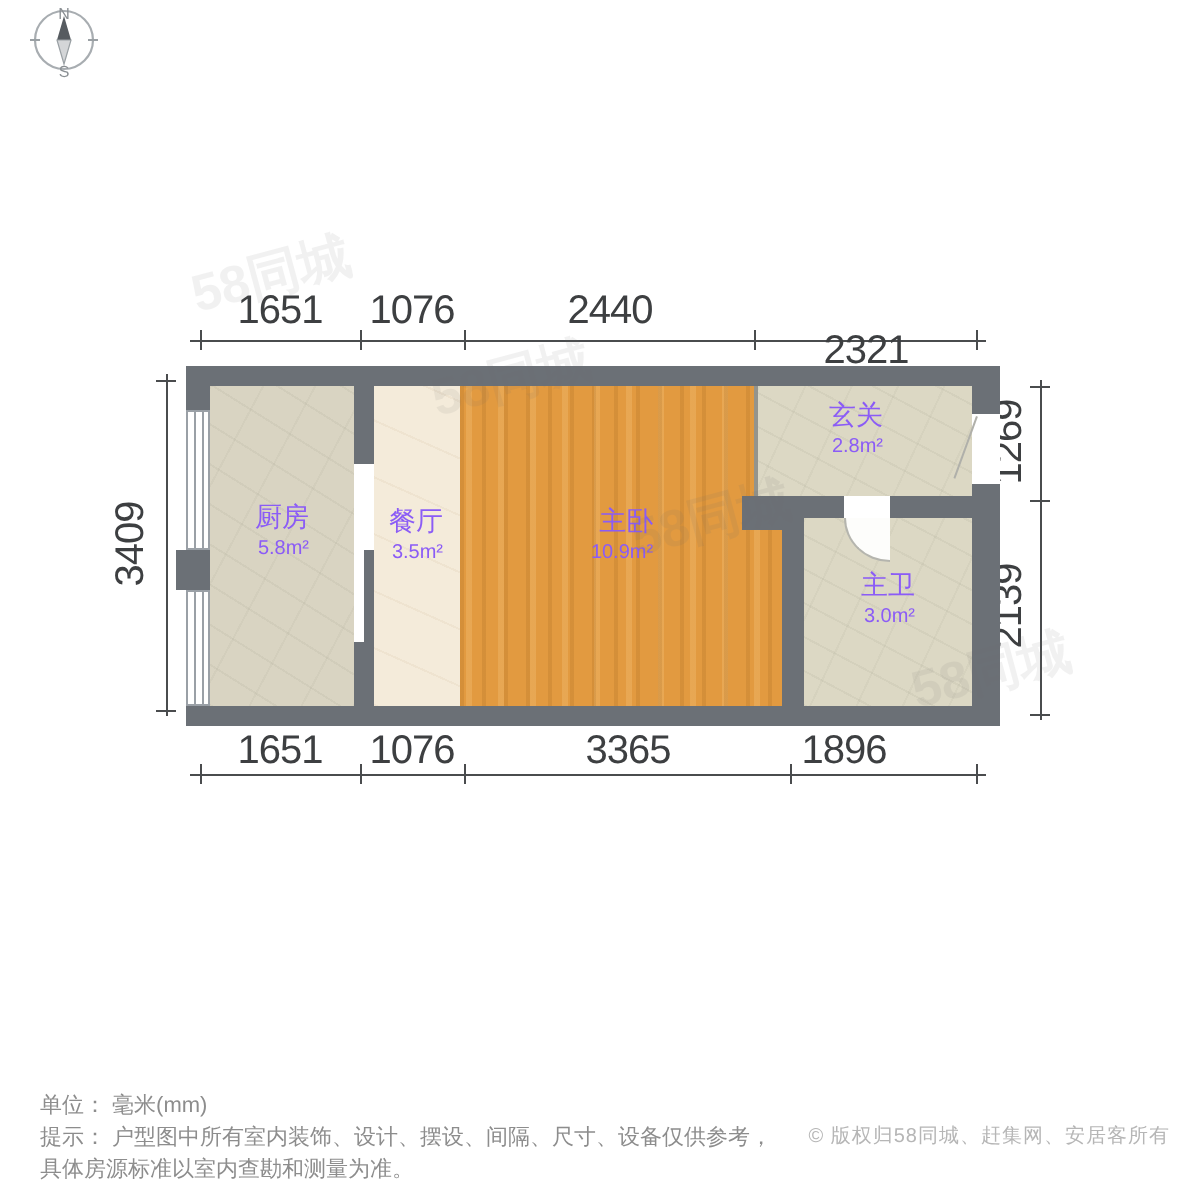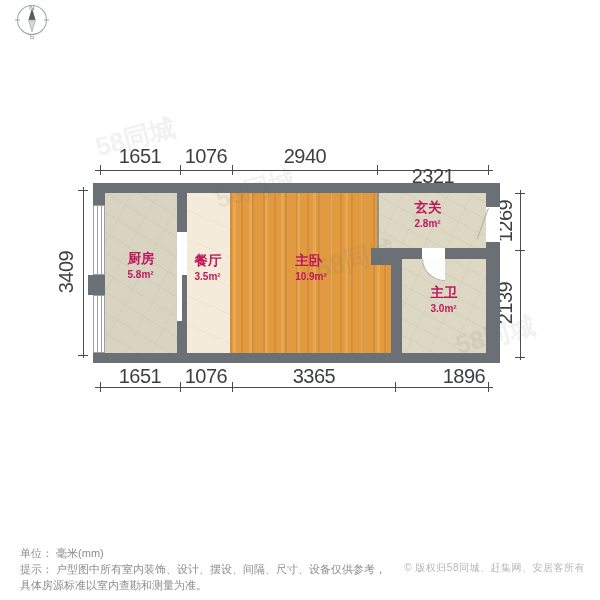--- a/index.html
+++ b/index.html
@@ -25,21 +25,21 @@
   .door-leaf{position:absolute;background:#fdfdfb;border-left:1px solid #b5b5ae;border-bottom:1px solid #b5b5ae;
              border-radius:0 0 0 100%;box-sizing:border-box;}
   .divider{position:absolute;background:#94948c;}
   .dim-text{position:absolute;color:#3d3f41;font-size:20px;letter-spacing:-0.5px;white-space:nowrap;
             transform:translate(-50%,-50%);}
   .dim-text.vert{transform:translate(-50%,-50%) rotate(-90deg);}
   .dimline-h{position:absolute;height:1px;background:#4a4c4e;}
   .dimline-v{position:absolute;width:1px;background:#4a4c4e;}
   .tick-v{position:absolute;width:1px;height:10px;background:#4a4c4e;}
   .tick-h{position:absolute;width:10px;height:1px;background:#4a4c4e;}
-  .room-label{position:absolute;color:#be185d;font-weight:bold;text-align:left;
+  .room-label{position:absolute;color:#8b5cf6;font-weight:normal;text-align:right;
               transform:translateX(-50%);white-space:nowrap;line-height:1.35;}
   .room-name{font-size:13.5px;}
   .room-area{font-size:10px;}
   .watermark{position:absolute;color:#6d6d6d;opacity:0.09;font-size:26px;font-weight:bold;
              transform:rotate(-15deg);white-space:nowrap;pointer-events:none;}
   .footer-text{position:absolute;color:#8d8d8d;font-size:11px;line-height:15.5px;white-space:nowrap;}
   .copyright{position:absolute;color:#b6b6b6;font-size:10px;white-space:nowrap;letter-spacing:0.5px;}
   .entry-diag{position:absolute;width:1px;height:33px;background:#b0b0aa;
               transform:rotate(20deg);transform-origin:top left;}
 </style>
@@ -59,33 +59,33 @@
   </svg>
 
   <div class="dimline-h" style="left:95px;top:170px;width:398px;"></div>
   <div class="tick-v" style="left:100px;top:165px;"></div>
   <div class="tick-v" style="left:180px;top:165px;"></div>
   <div class="tick-v" style="left:232px;top:165px;"></div>
   <div class="tick-v" style="left:377px;top:165px;"></div>
   <div class="tick-v" style="left:488px;top:165px;"></div>
   <div class="dim-text" style="left:140px;top:156px;">1651</div>
   <div class="dim-text" style="left:206px;top:156px;">1076</div>
-  <div class="dim-text" style="left:305px;top:156px;">2940</div>
+  <div class="dim-text" style="left:305px;top:156px;">2440</div>
   <div class="dim-text" style="left:433px;top:156px;margin-top:20px;">2321</div>
 
   <div class="dimline-h" style="left:95px;top:387px;width:398px;"></div>
   <div class="tick-v" style="left:100px;top:382px;"></div>
   <div class="tick-v" style="left:180px;top:382px;"></div>
   <div class="tick-v" style="left:232px;top:382px;"></div>
   <div class="tick-v" style="left:395px;top:382px;"></div>
   <div class="tick-v" style="left:488px;top:382px;"></div>
   <div class="dim-text" style="left:140px;top:376px;">1651</div>
   <div class="dim-text" style="left:206px;top:376px;">1076</div>
   <div class="dim-text" style="left:314px;top:376px;text-align:right;">3365</div>
-  <div class="dim-text" style="left:464px;top:376px;text-align:right;">1896</div>
+  <div class="dim-text" style="left:422px;top:376px;text-align:right;">1896</div>
 
   <div class="dimline-v" style="left:83px;top:187px;height:171px;"></div>
   <div class="tick-h" style="left:78px;top:190px;"></div>
   <div class="tick-h" style="left:78px;top:355px;"></div>
   <div class="dim-text vert" style="left:66px;top:272px;">3409</div>
 
   <div class="dimline-v" style="left:520px;top:190px;height:170px;"></div>
   <div class="tick-h" style="left:515px;top:193px;"></div>
   <div class="tick-h" style="left:515px;top:250px;"></div>
   <div class="tick-h" style="left:515px;top:357px;"></div>

